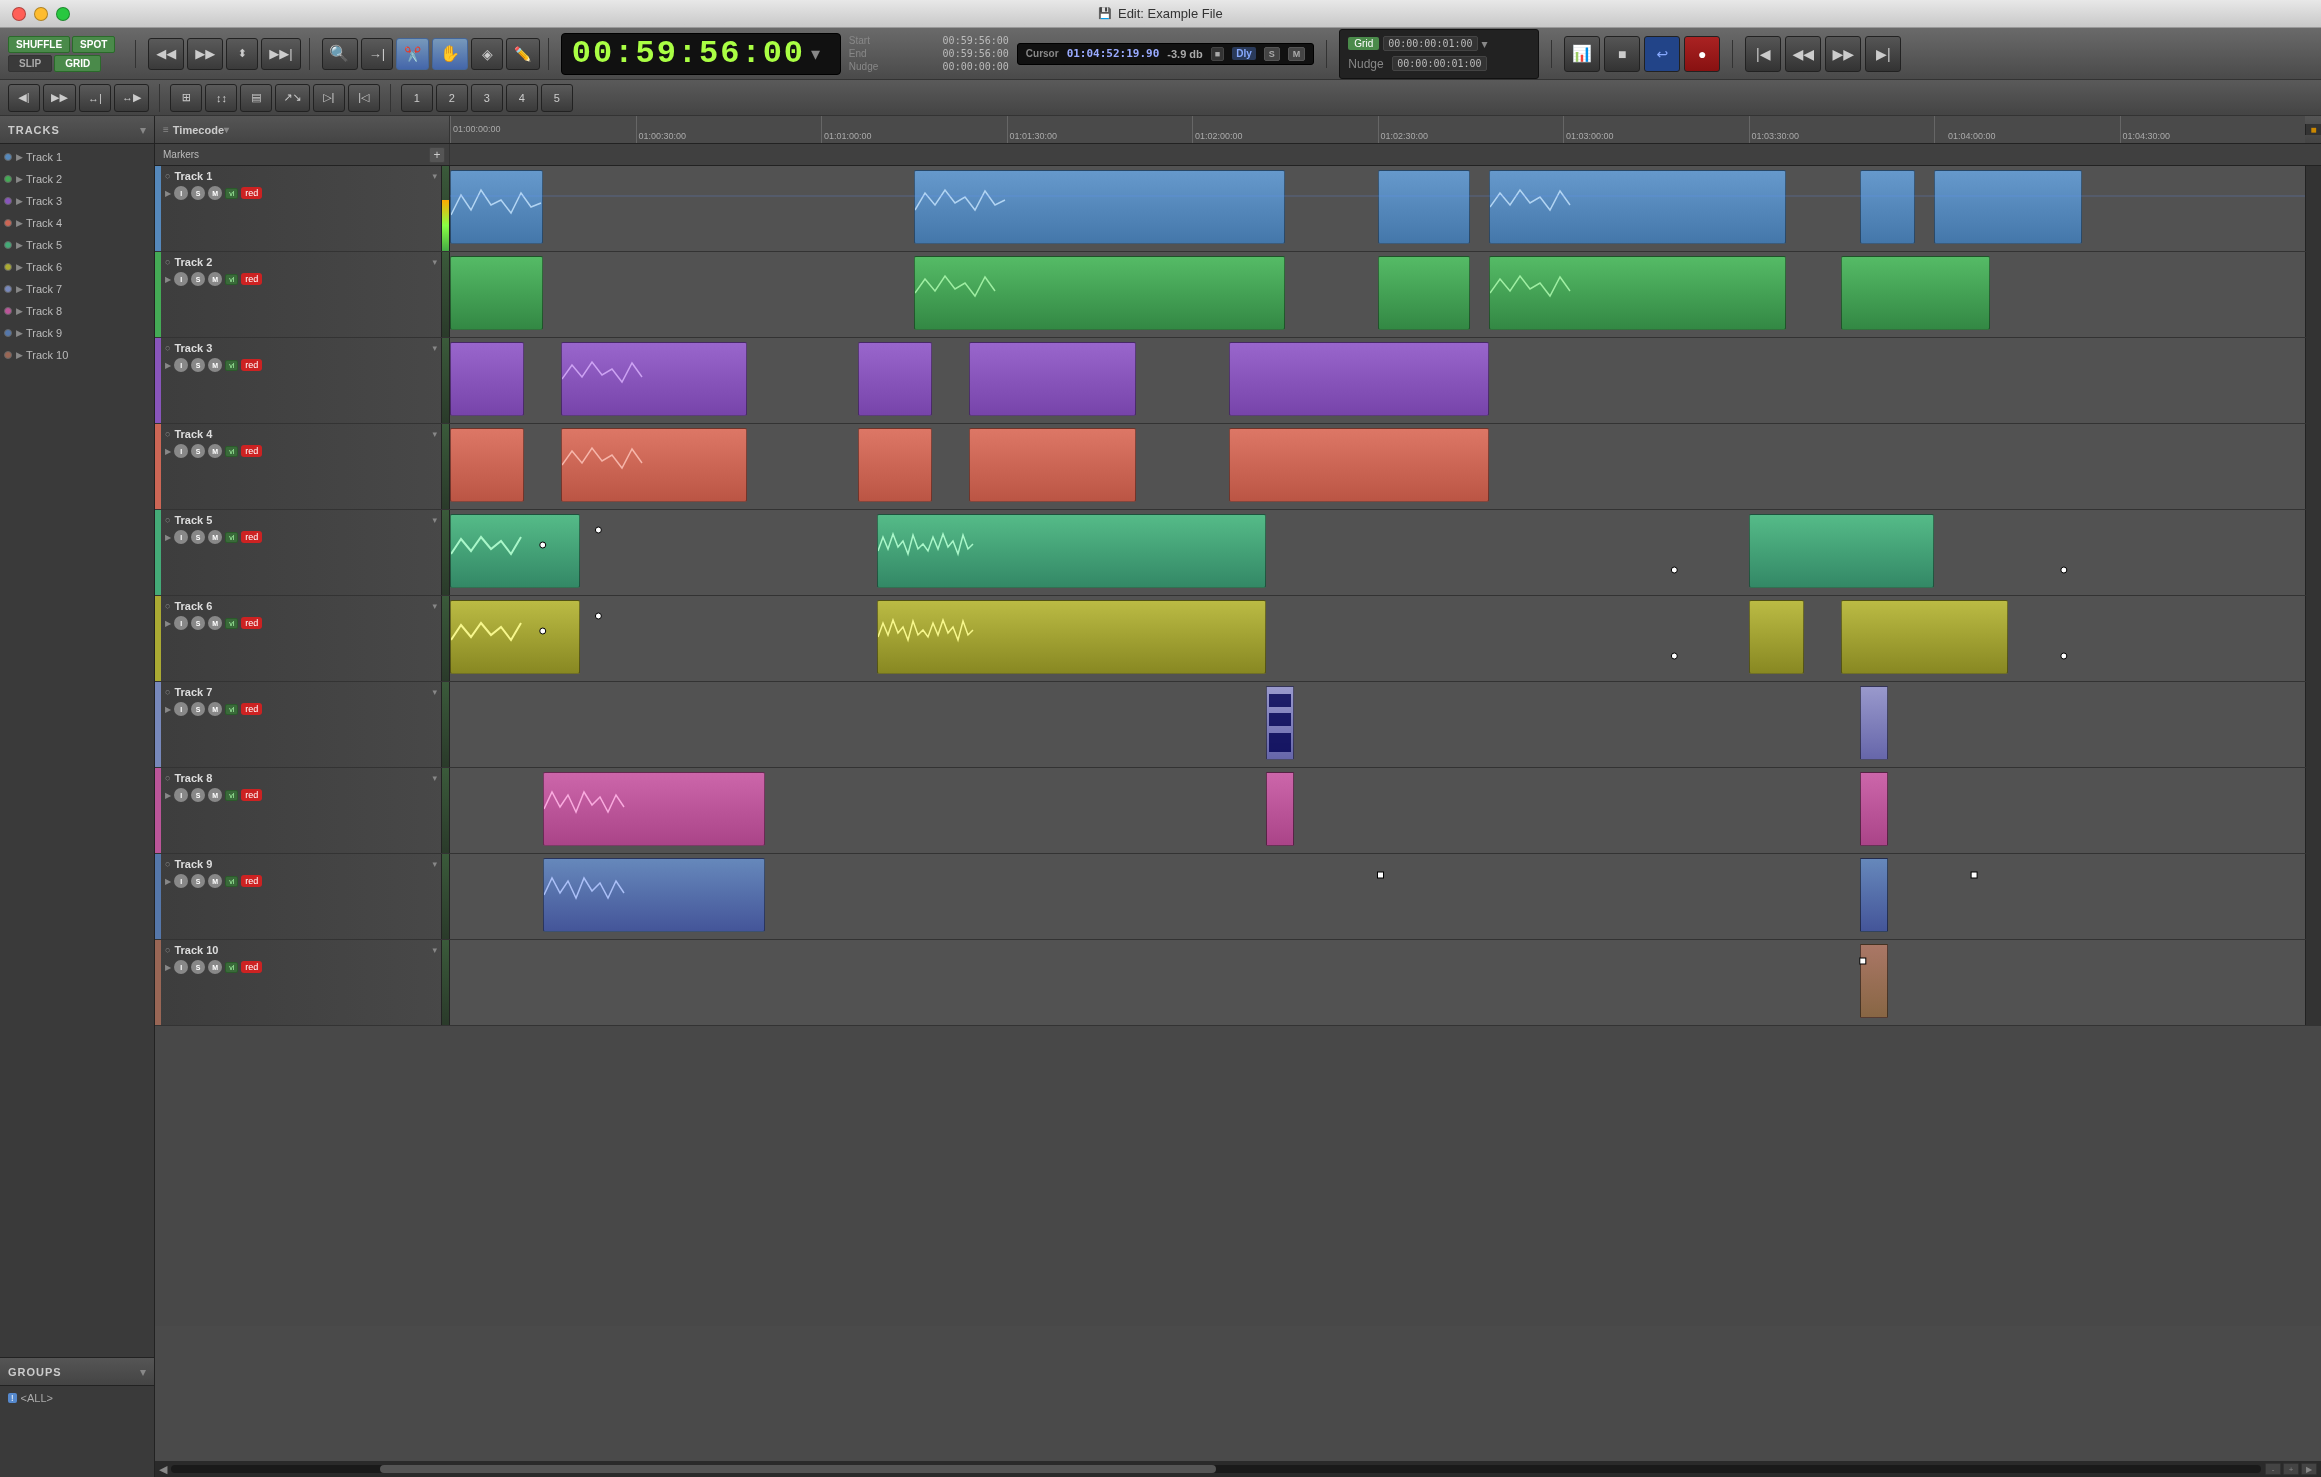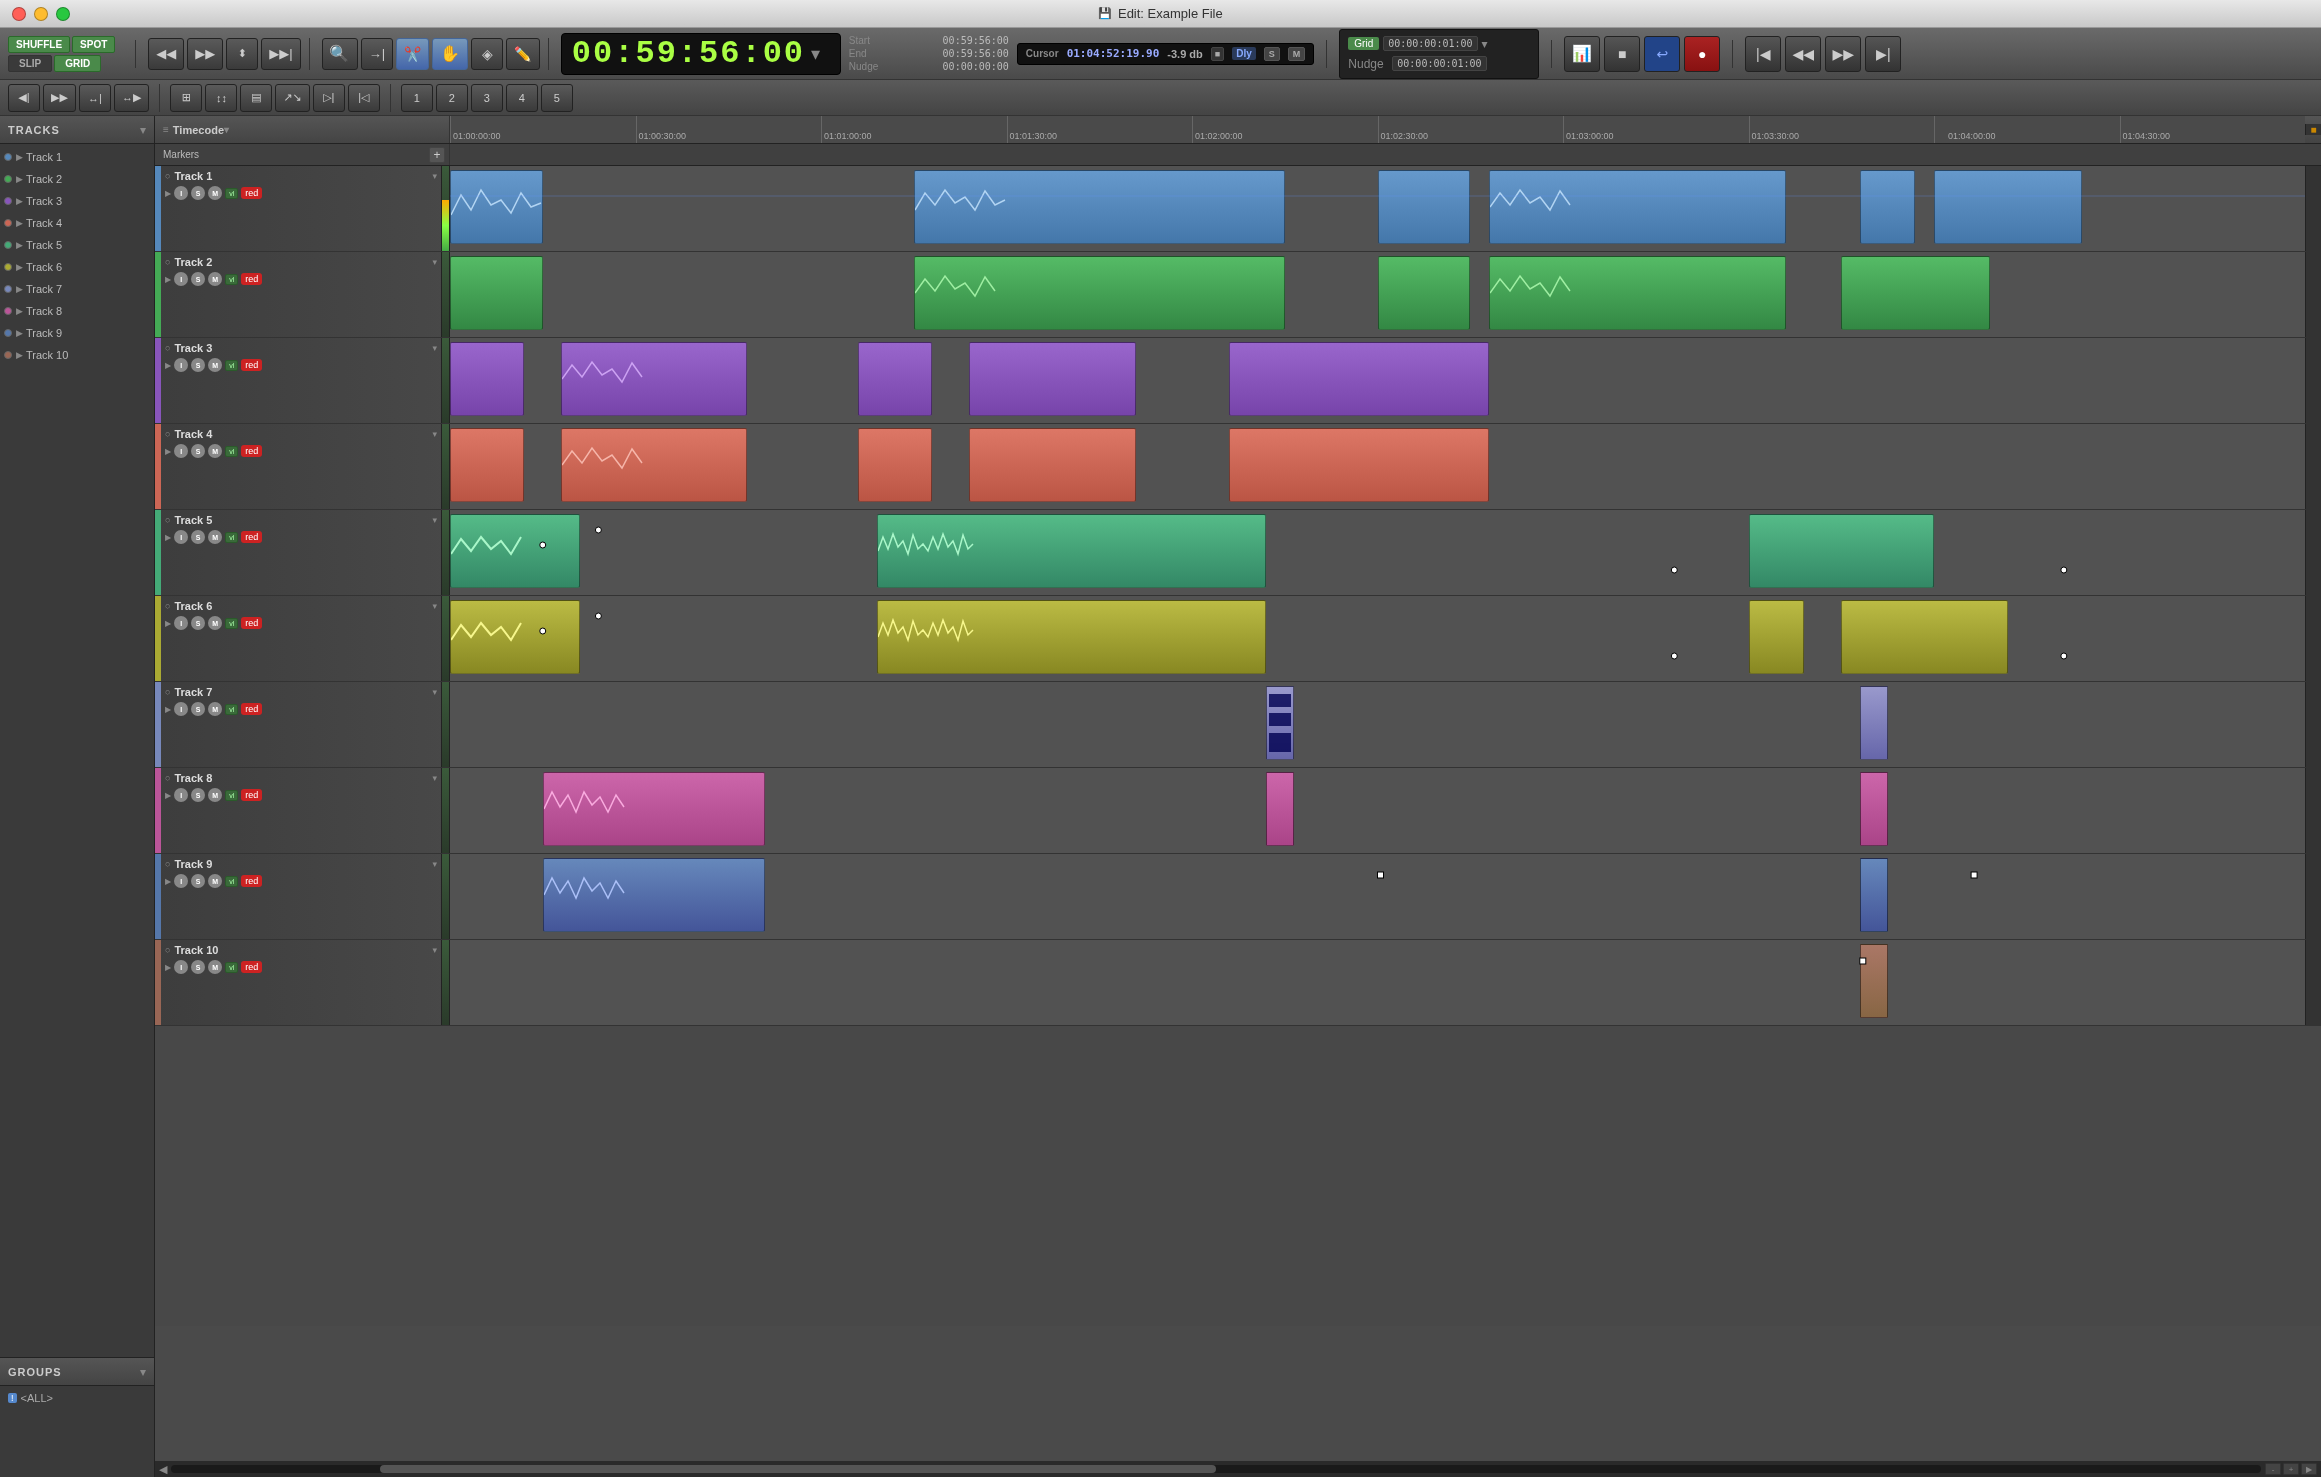--- a/index.html
+++ b/index.html
@@ -673,21 +673,21 @@
         <div class="timecode-label">
           <span style="display:flex;align-items:center;gap:4px;">
             <span style="color:#888;font-size:10px;">≡</span>
             <span>Timecode</span>
           </span>
           <span style="color:#888;font-size:10px;cursor:pointer;">▾</span>
         </div>
 
         <div class="timeline-ruler">
           <div style="position:relative;width:100%;height:100%;">
-            <div class="ruler-tick" style="left:0%;">
+            <div class="ruler-tick" style="left:0%;align-items:center;">
               <span class="ruler-label">01:00:00:00</span>
             </div>
             <div class="ruler-tick" style="left:10%;">
               <span class="ruler-label">01:00:30:00</span>
             </div>
             <div class="ruler-tick" style="left:20%;">
               <span class="ruler-label">01:01:00:00</span>
             </div>
             <div class="ruler-tick" style="left:30%;">
               <span class="ruler-label">01:01:30:00</span>

